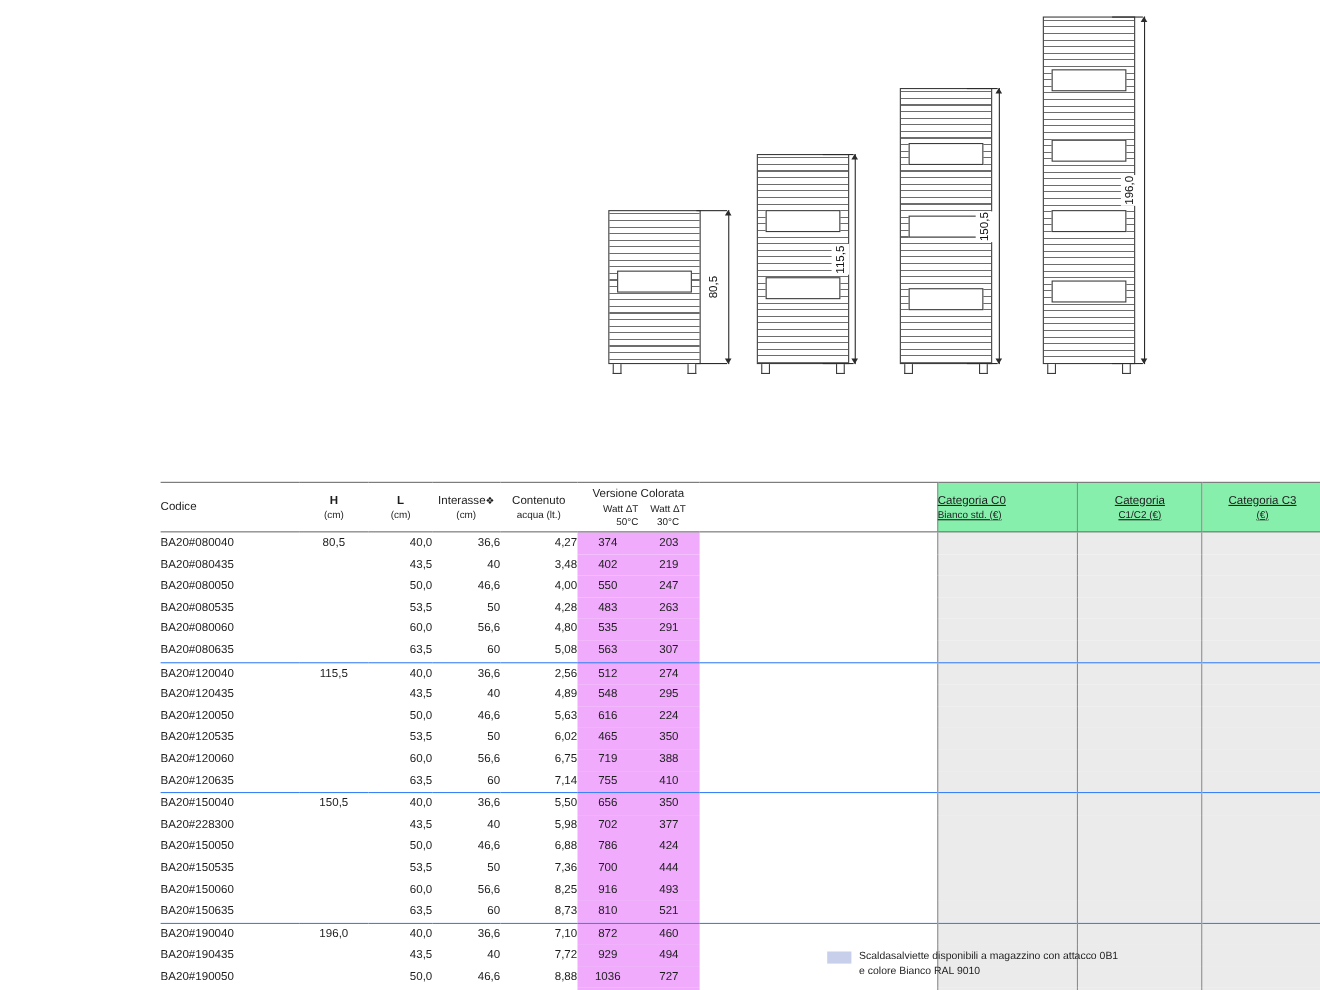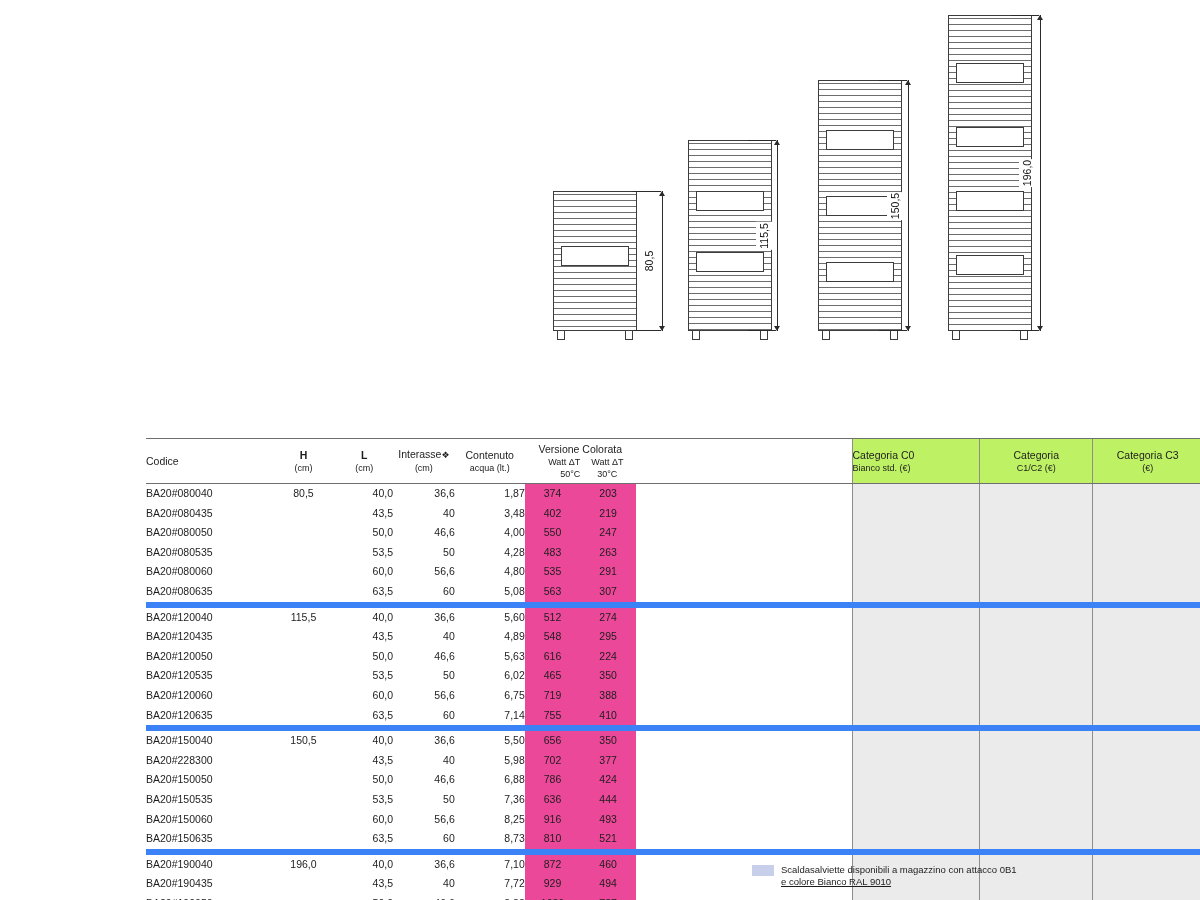--- a/index.html
+++ b/index.html
@@ -66,34 +66,34 @@
   }
   .hdr-main{display:block;font-size:10.5px;line-height:13px;}
   .hdr-sub{display:block;font-size:9px;color:#222;line-height:12px;}
   .b{font-weight:bold;}
 
   td.c{text-align:center;}
   td.l{text-align:left;padding-left:8px;}
   td.r{text-align:right;padding-right:14px;}
 
   tr.data td{height:19.6px;line-height:19.6px;}
-  tr.grp td{border-top:6px solid #3b82f6;}
-
-  .hl{background:#ec4899;}
+  tr.grp td{border-top:1px solid #3b82f6;}
+
+  .hl{background:#f0abfc;}
   .catcell{background:#ebebeb;border-left:1px solid #8d8d8d;}
-  .catcell-head{background:#bef264;border-left:1px solid #8d8d8d;}
+  .catcell-head{background:#86efac;border-left:1px solid #8d8d8d;text-decoration:underline;}
 
   
   .footnote{
     position:absolute;left:146px;top:866px;width:700px;
     font-size:10px;color:#1d1d1d;
   }
   .legend{
     position:absolute;left:752px;top:864px;width:420px;
-    font-size:9.5px;color:#1d1d1d;line-height:12px;text-decoration:underline;
+    font-size:9.5px;color:#1d1d1d;line-height:12px;
   }
   .legend .swatch{
     display:inline-block;width:22px;height:11px;background:#c8cfea;
     vertical-align:middle;margin-right:7px;
   }
   .legend .txt{display:inline-block;vertical-align:middle;}
   .diamond{font-size:9px;}
 </style>
 </head>
 <body>
@@ -226,21 +226,21 @@
           <span class="hdr-main">Categoria  C3</span>
           <span class="hdr-sub">(€)</span>
         </td>
       </tr>
 
       <tr class="data">
             <td class="l">BA20#080040</td>
             <td class="c">80,5</td>
             <td class="r">40,0</td>
             <td class="r">36,6</td>
-            <td class="r">1,87</td>
+            <td class="r">4,27</td>
             <td class="c hl">374</td>
             <td class="c hl">203</td>
             <td></td>
             <td class="catcell"></td>
             <td class="catcell"></td>
             <td class="catcell"></td>
           </tr>
       <tr class="data">
             <td class="l">BA20#080435</td>
             <td class="c"></td>
@@ -305,21 +305,21 @@
             <td class="catcell"></td>
             <td class="catcell"></td>
             <td class="catcell"></td>
           </tr>
 
       <tr class="data grp">
             <td class="l">BA20#120040</td>
             <td class="c">115,5</td>
             <td class="r">40,0</td>
             <td class="r">36,6</td>
-            <td class="r">5,60</td>
+            <td class="r">2,56</td>
             <td class="c hl">512</td>
             <td class="c hl">274</td>
             <td></td>
             <td class="catcell"></td>
             <td class="catcell"></td>
             <td class="catcell"></td>
           </tr>
       <tr class="data">
             <td class="l">BA20#120435</td>
             <td class="c"></td>
@@ -424,21 +424,21 @@
             <td class="catcell"></td>
             <td class="catcell"></td>
             <td class="catcell"></td>
           </tr>
       <tr class="data">
             <td class="l">BA20#150535</td>
             <td class="c"></td>
             <td class="r">53,5</td>
             <td class="r">50</td>
             <td class="r">7,36</td>
-            <td class="c hl">636</td>
+            <td class="c hl">700</td>
             <td class="c hl">444</td>
             <td></td>
             <td class="catcell"></td>
             <td class="catcell"></td>
             <td class="catcell"></td>
           </tr>
       <tr class="data">
             <td class="l">BA20#150060</td>
             <td class="c"></td>
             <td class="r">60,0</td>

